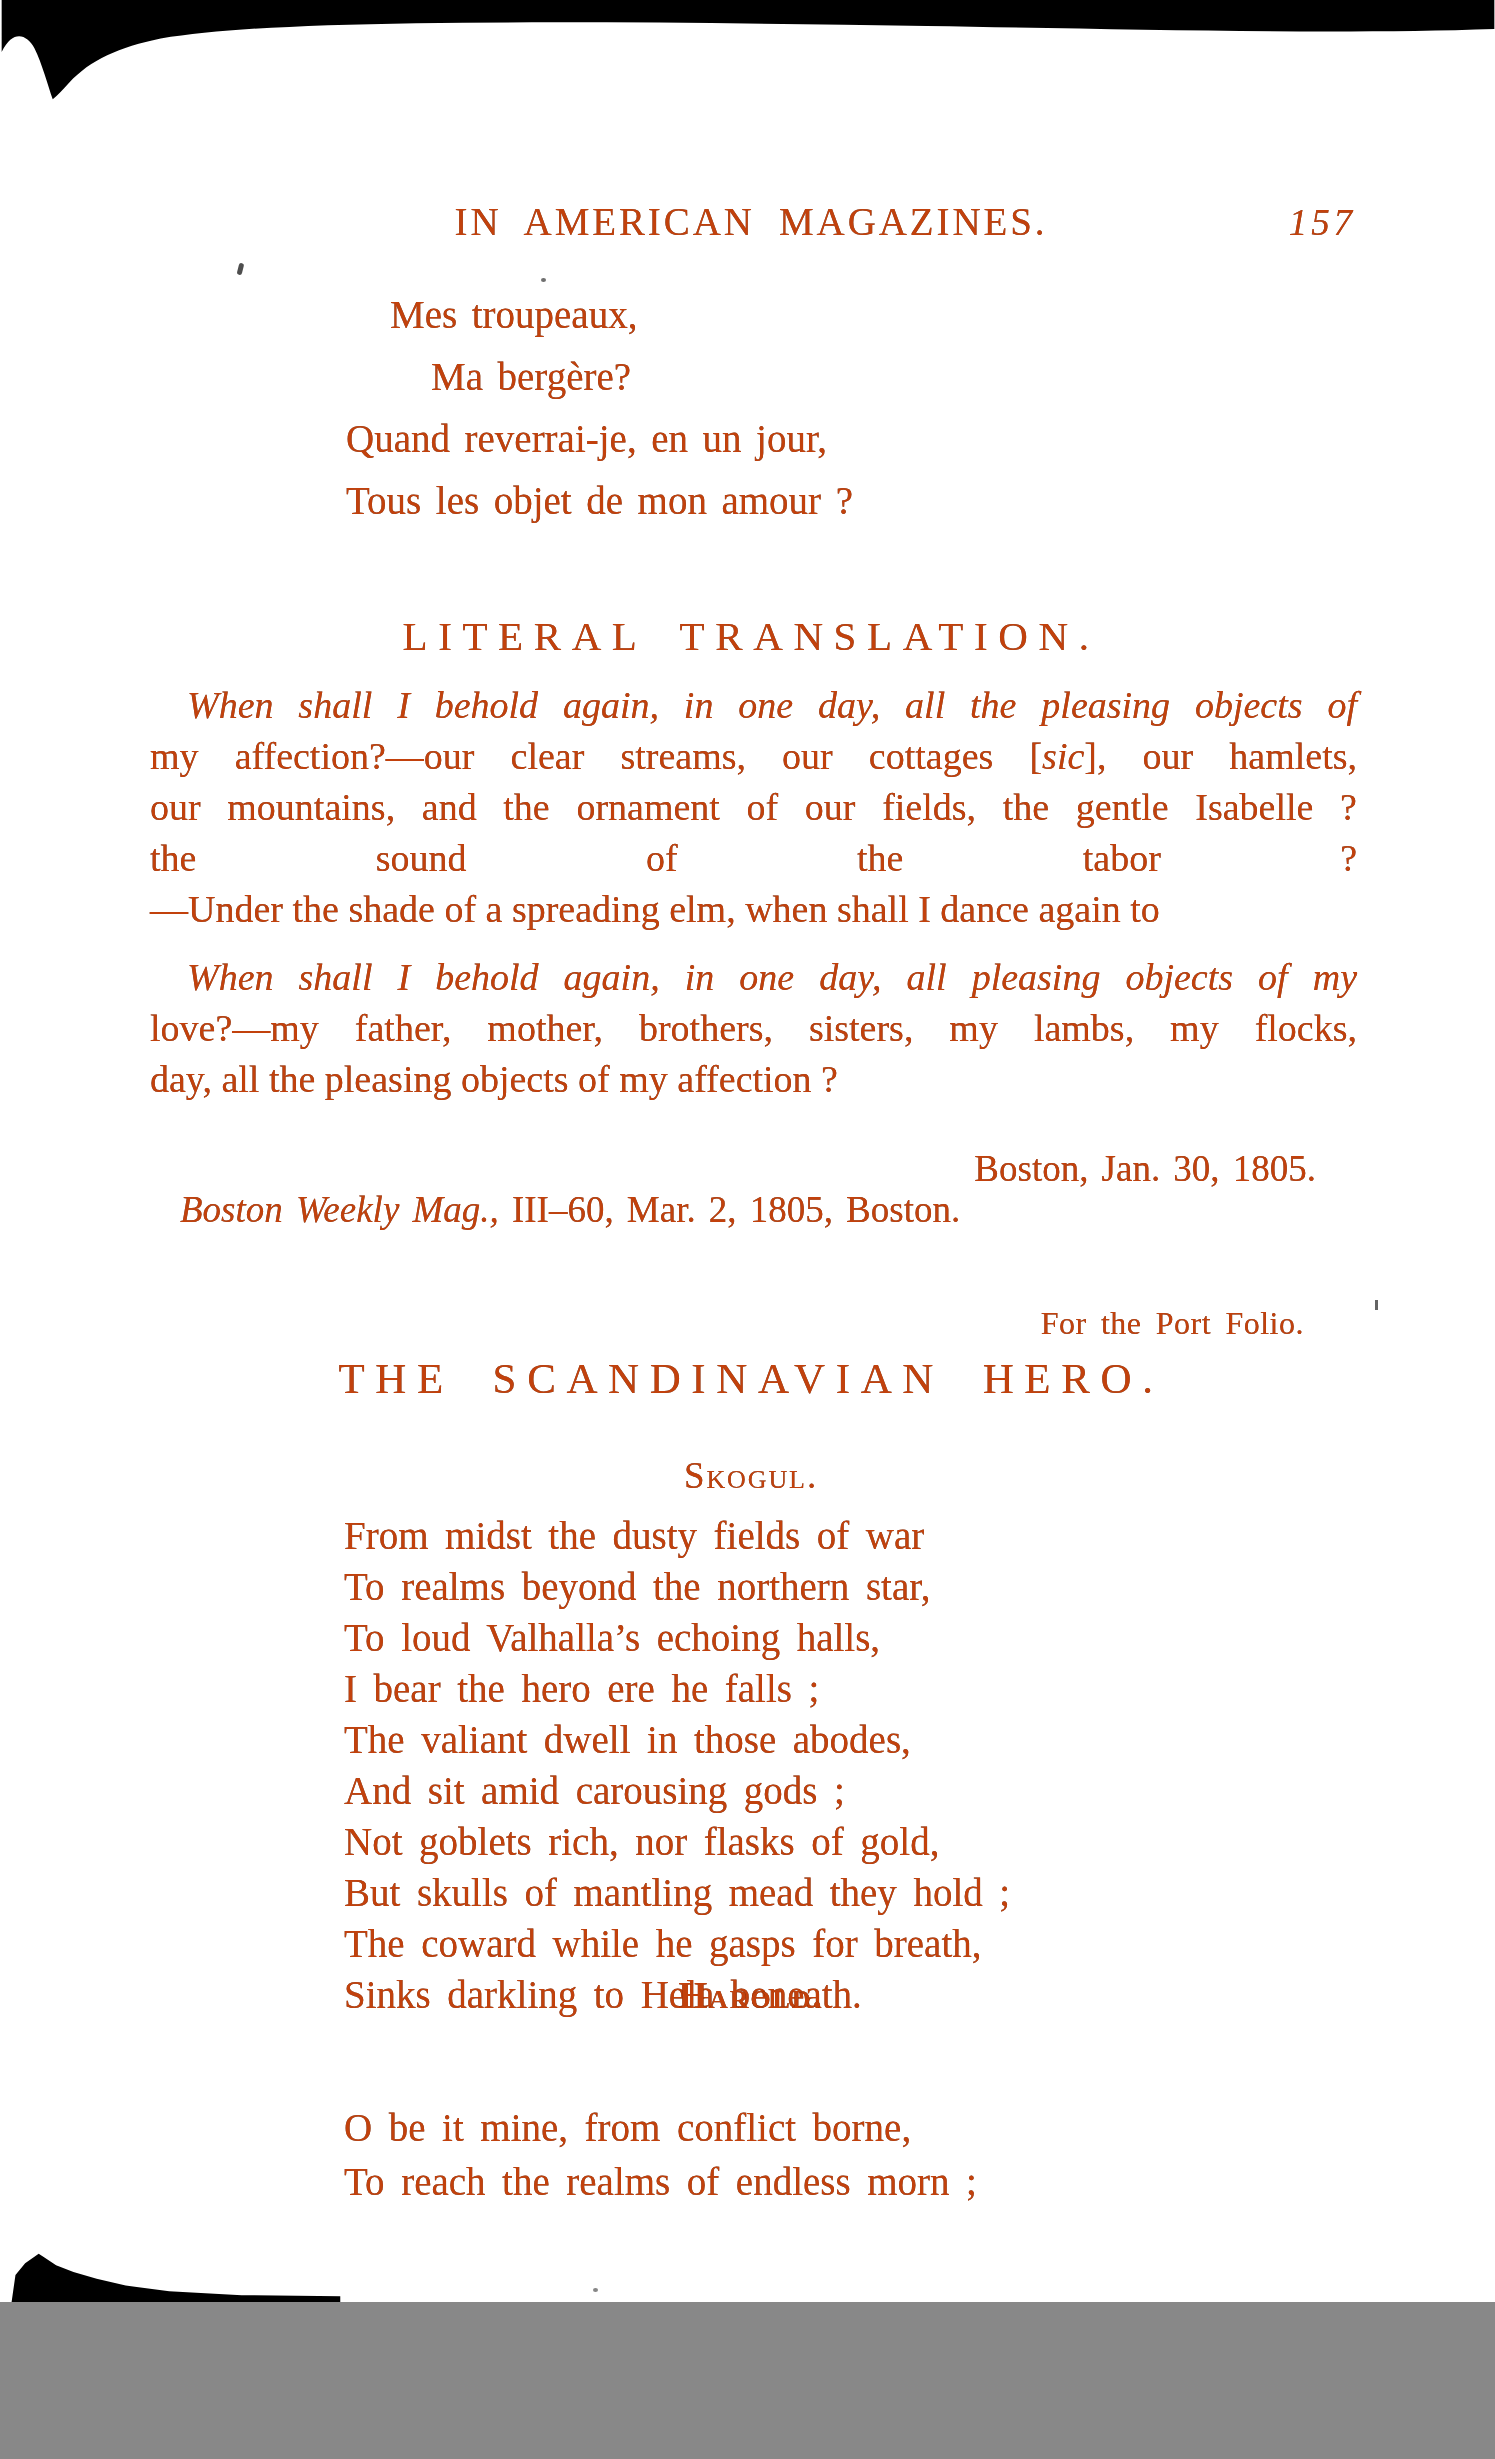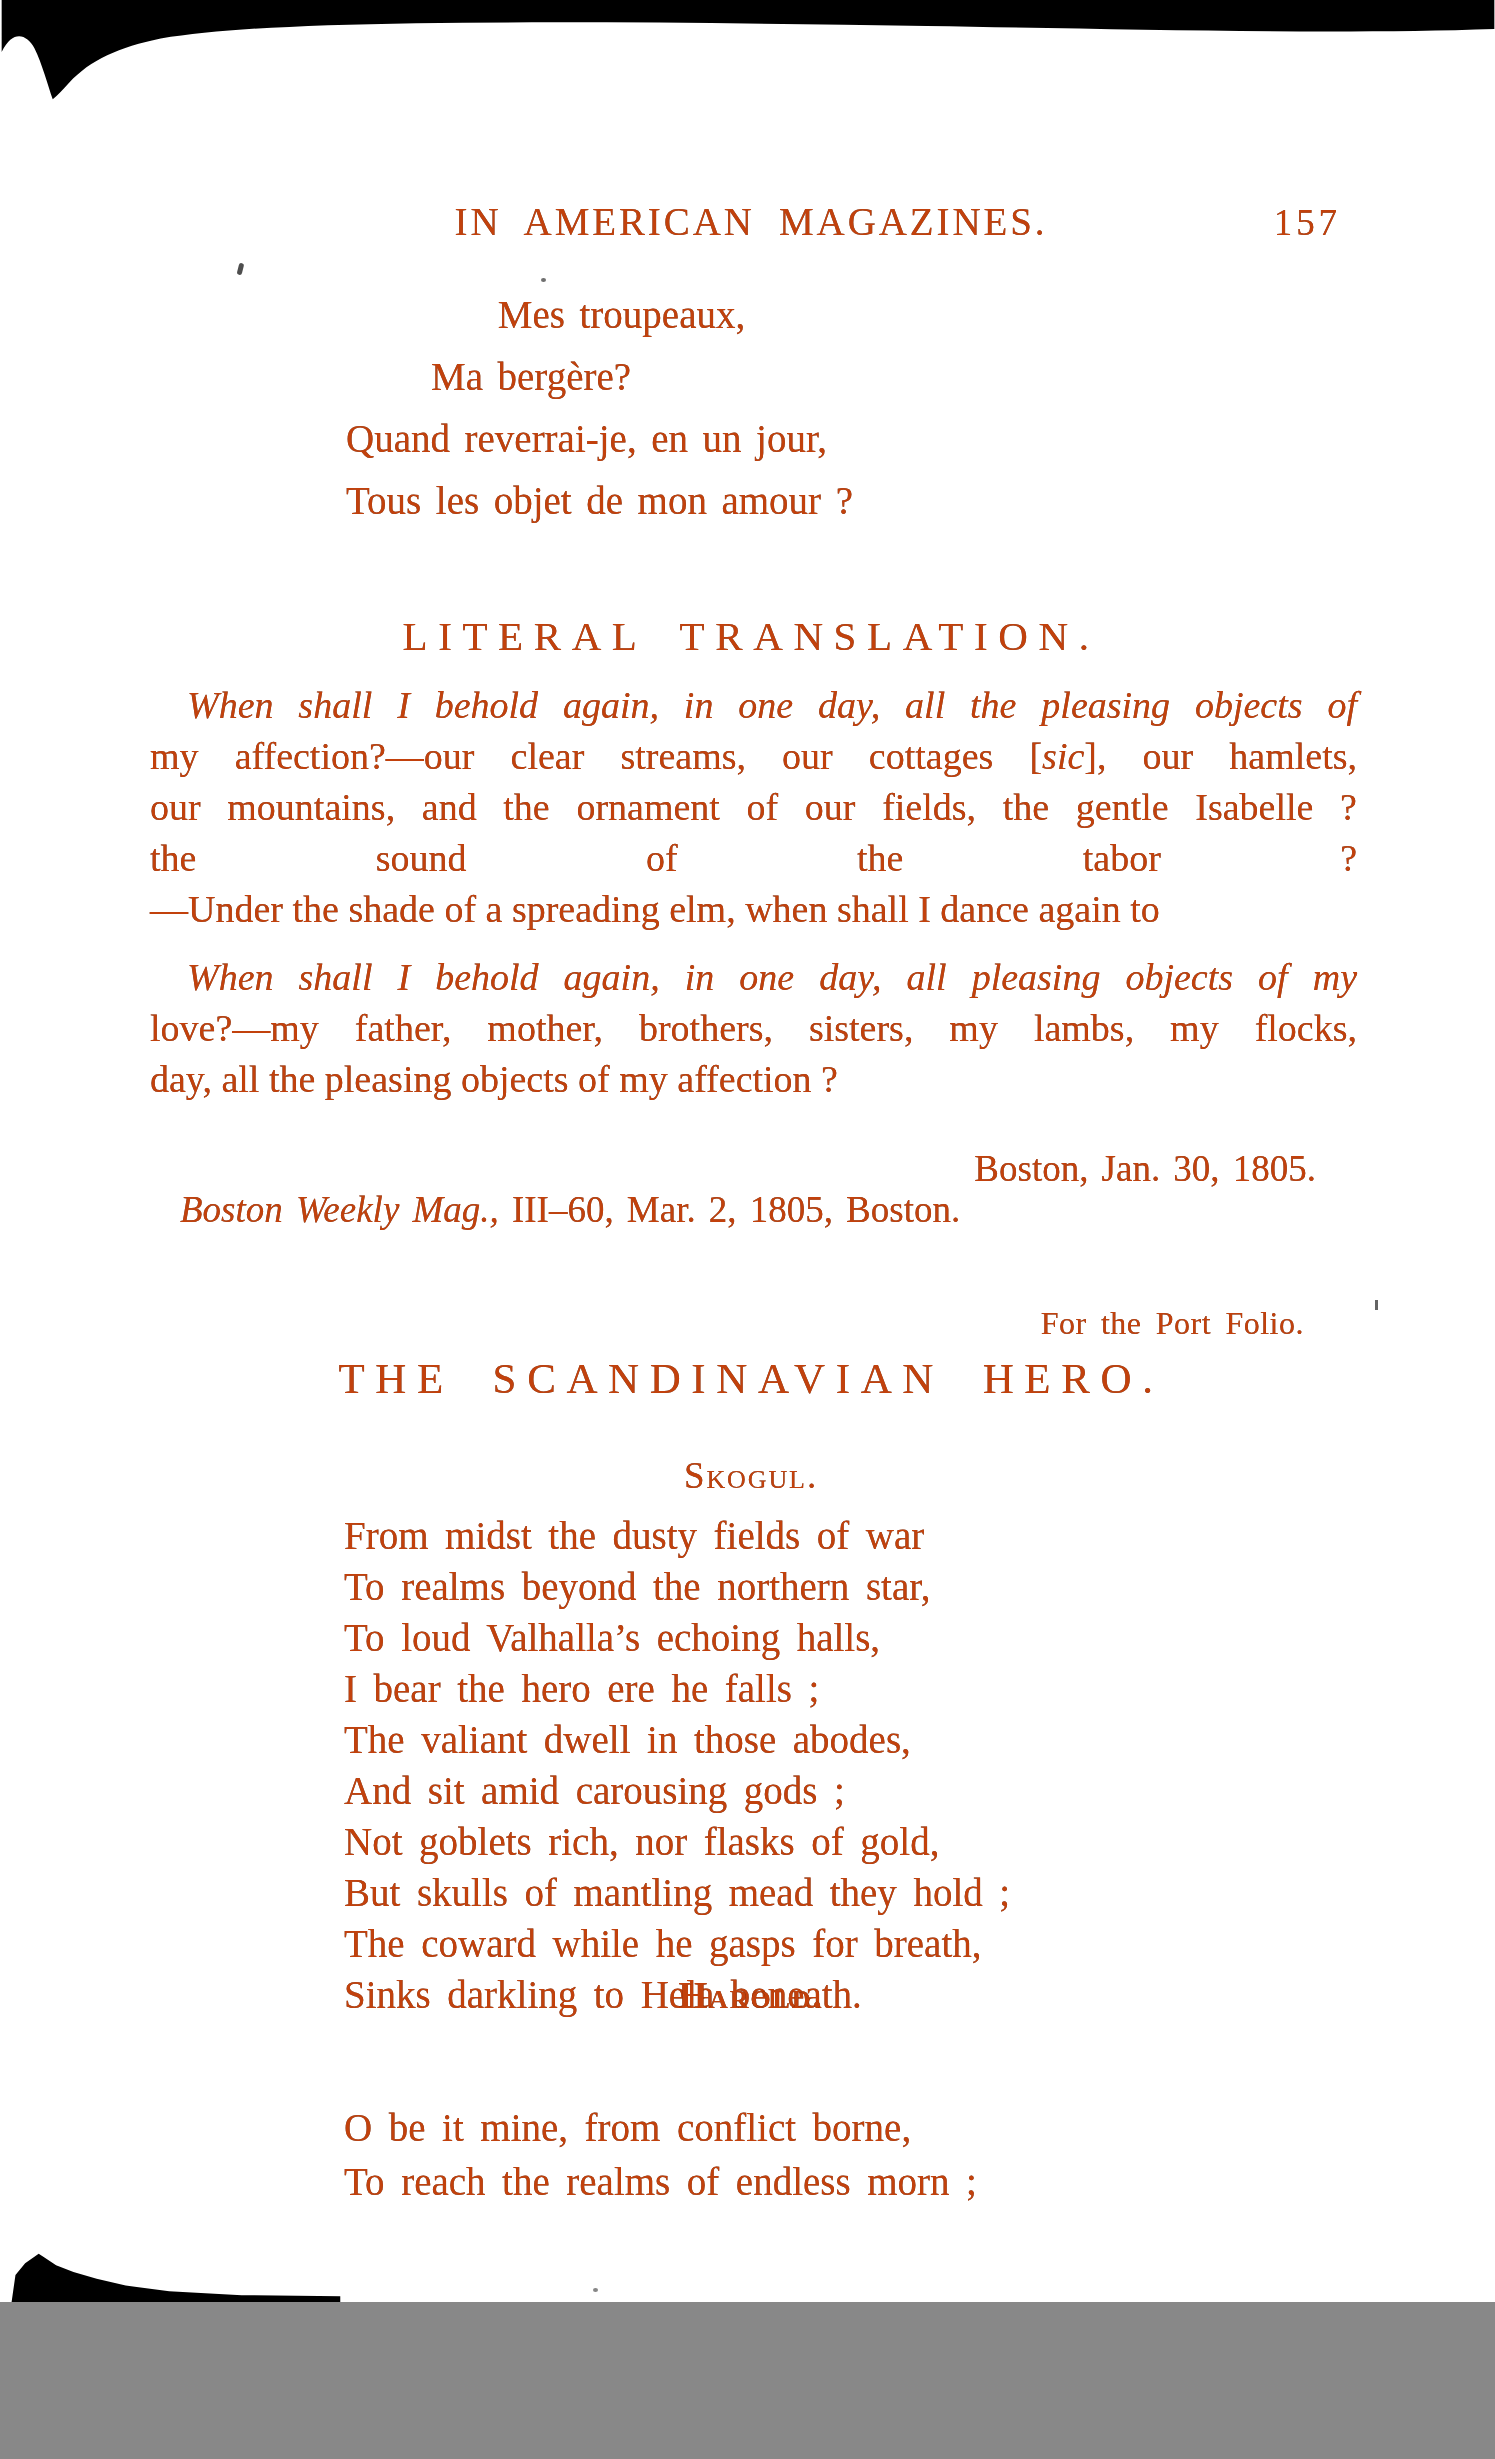--- a/index.html
+++ b/index.html
@@ -17,24 +17,24 @@
   .top-band{top:0;left:0;}
   .bottom-blob{bottom:0;left:0;}
   .speck{position:absolute;background:#222;}
   .s1{left:238px;top:263px;width:4.8px;height:11.6px;border-radius:2.9px;transform:rotate(14deg);opacity:.8;}
   .s2{left:541px;top:278px;width:4.8px;height:3.9px;border-radius:50%;opacity:.65;}
   .s3{left:593px;top:2288px;width:4.8px;height:3.9px;border-radius:50%;opacity:.55;}
   .s4{left:1375px;top:1300px;width:2.9px;height:9.7px;opacity:.7;}
 
   .running-head{position:absolute;top:199px;left:145px;width:1212px;text-align:center;
     font-size:39px;letter-spacing:2.9px;word-spacing:11.6px;}
-  .page-num{position:absolute;right:16px;top:1.9px;font-size:37px;letter-spacing:3.9px;word-spacing:0;}
+  .page-num{position:absolute;right:1px;top:1.9px;font-size:37px;letter-spacing:3.9px;word-spacing:0;font-style:italic;}
 
   .french-verse{position:absolute;top:284px;left:346px;font-size:39px;line-height:62px;word-spacing:4.8px;}
-  .french-verse .line:nth-child(1){margin-left:44px;text-align:center;}
+  .french-verse .line:nth-child(1){margin-left:44px;}
   .french-verse .line:nth-child(2){margin-left:85px;}
 
   .lit-heading{position:absolute;top:612px;left:145px;width:1212px;text-align:center;
     font-size:41px;letter-spacing:10.6px;word-spacing:13.5px;}
 
   .para{position:absolute;left:150px;width:1207px;font-size:38px;line-height:51px;}
   .para1{top:680px;}
   .para2{top:952px;}
   .para .line:first-child{text-indent:37px;font-style:italic;}
   .justify .line:not(:last-child){text-align:justify;text-align-last:justify;}

